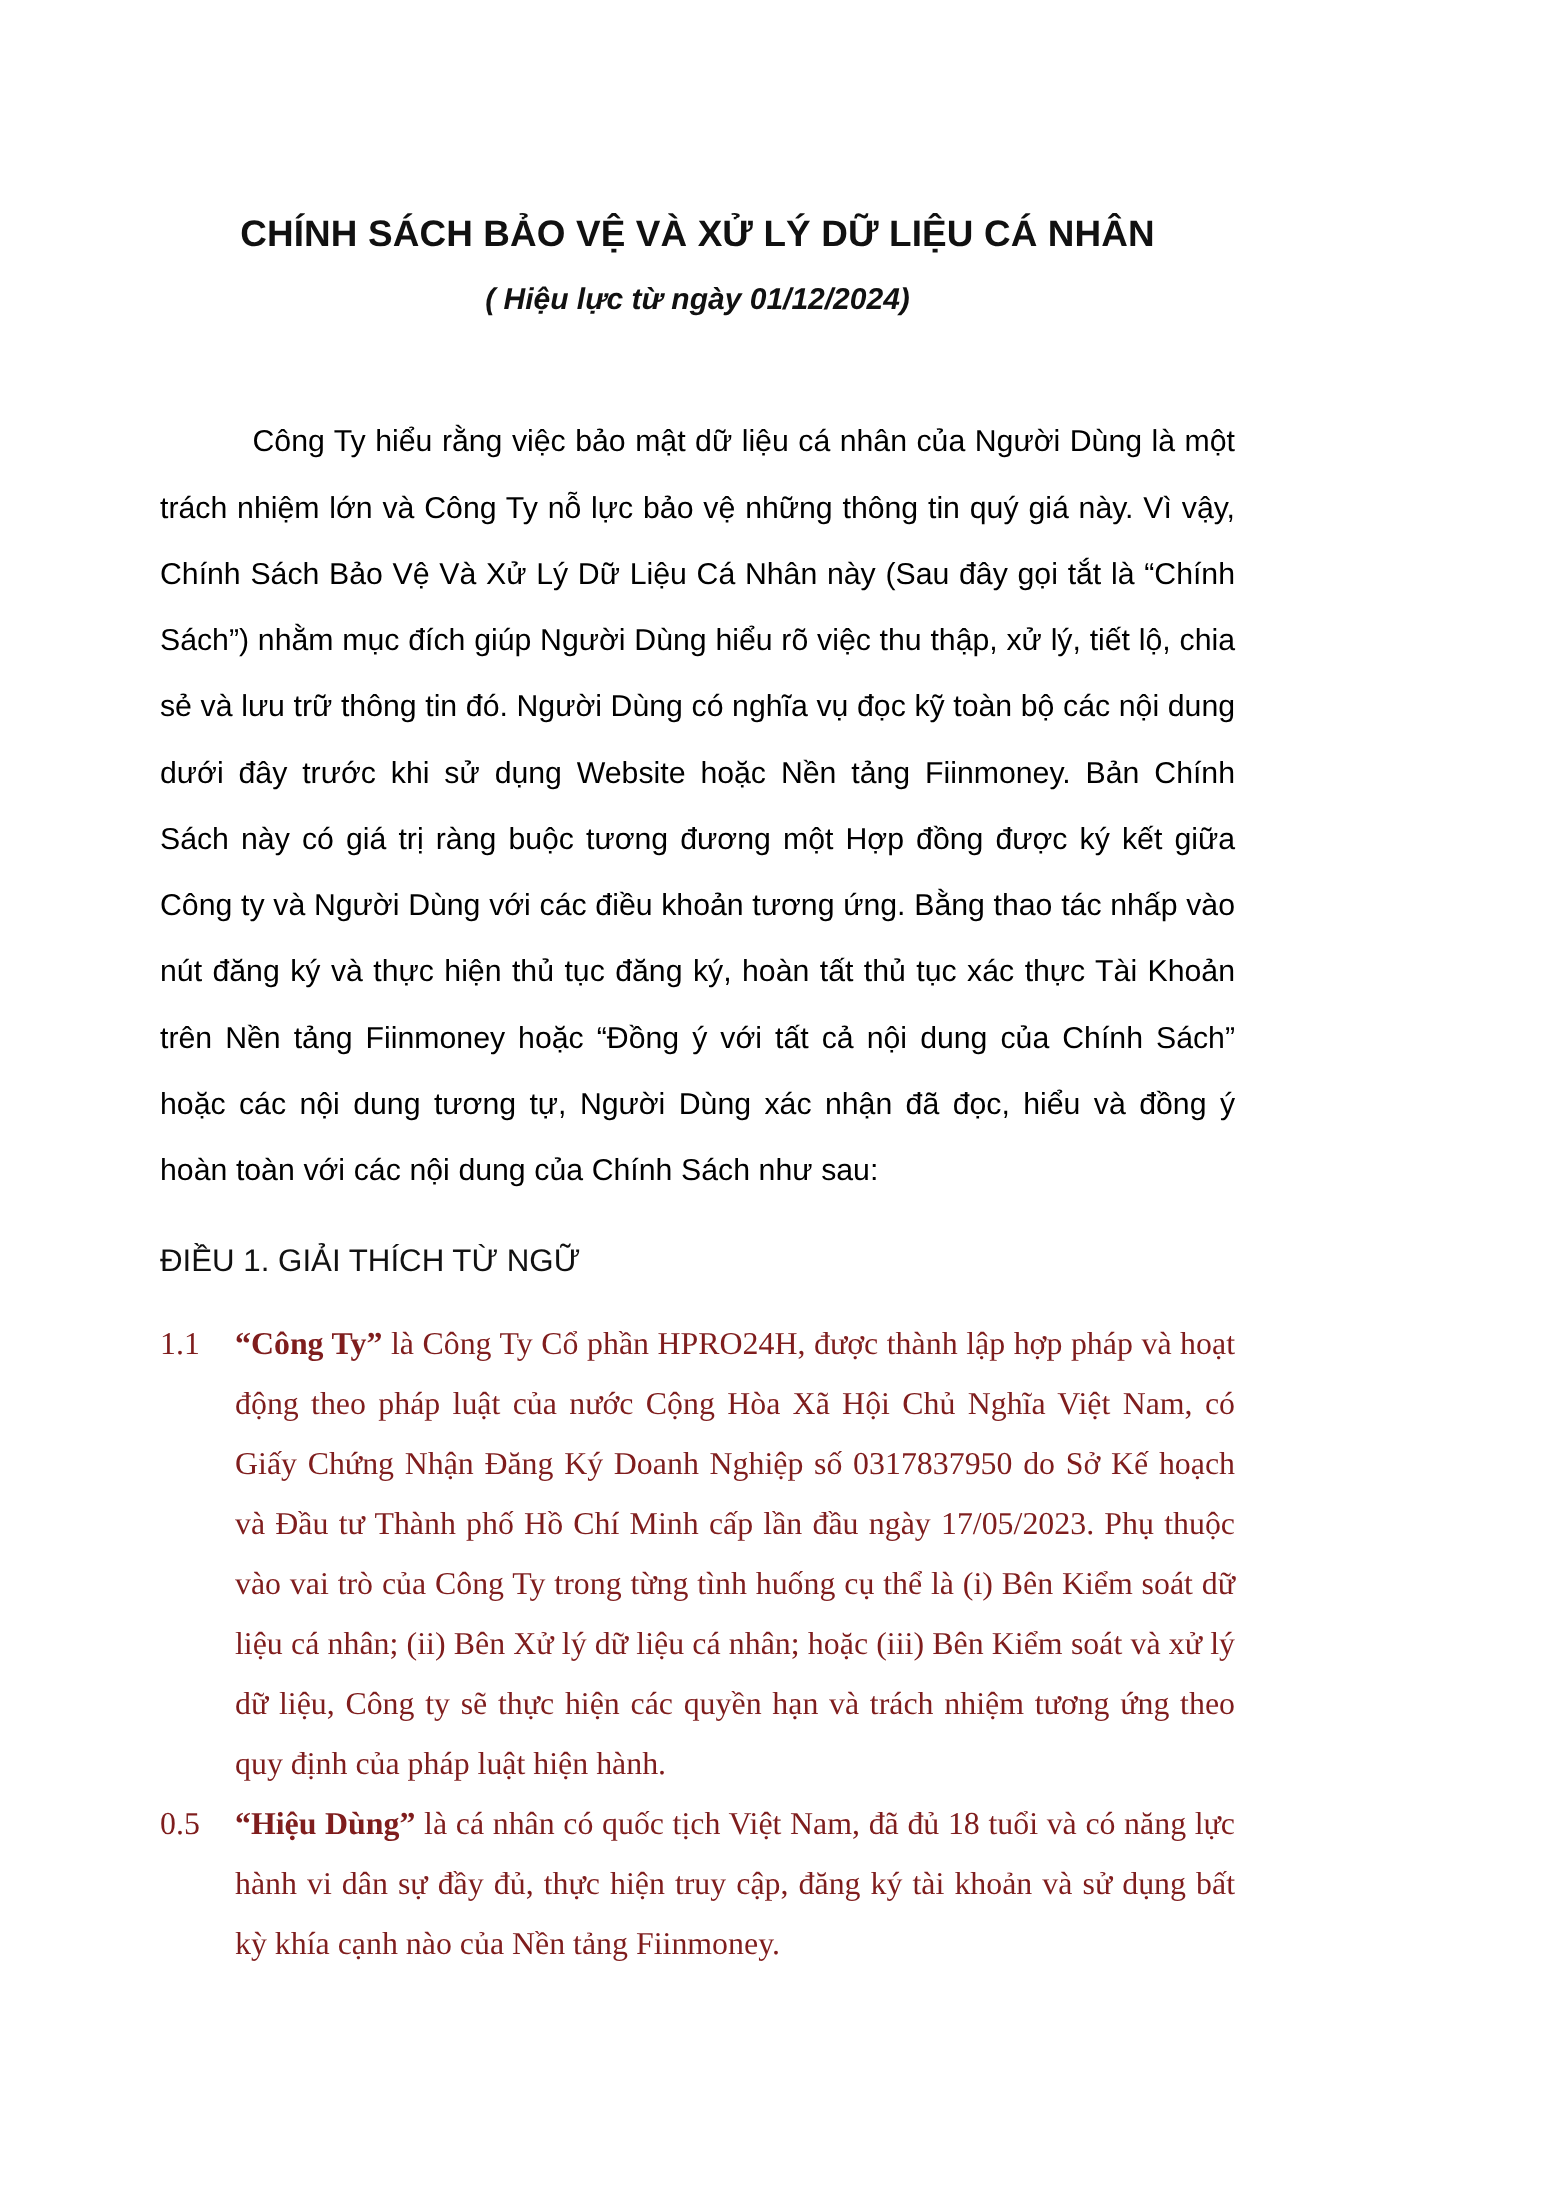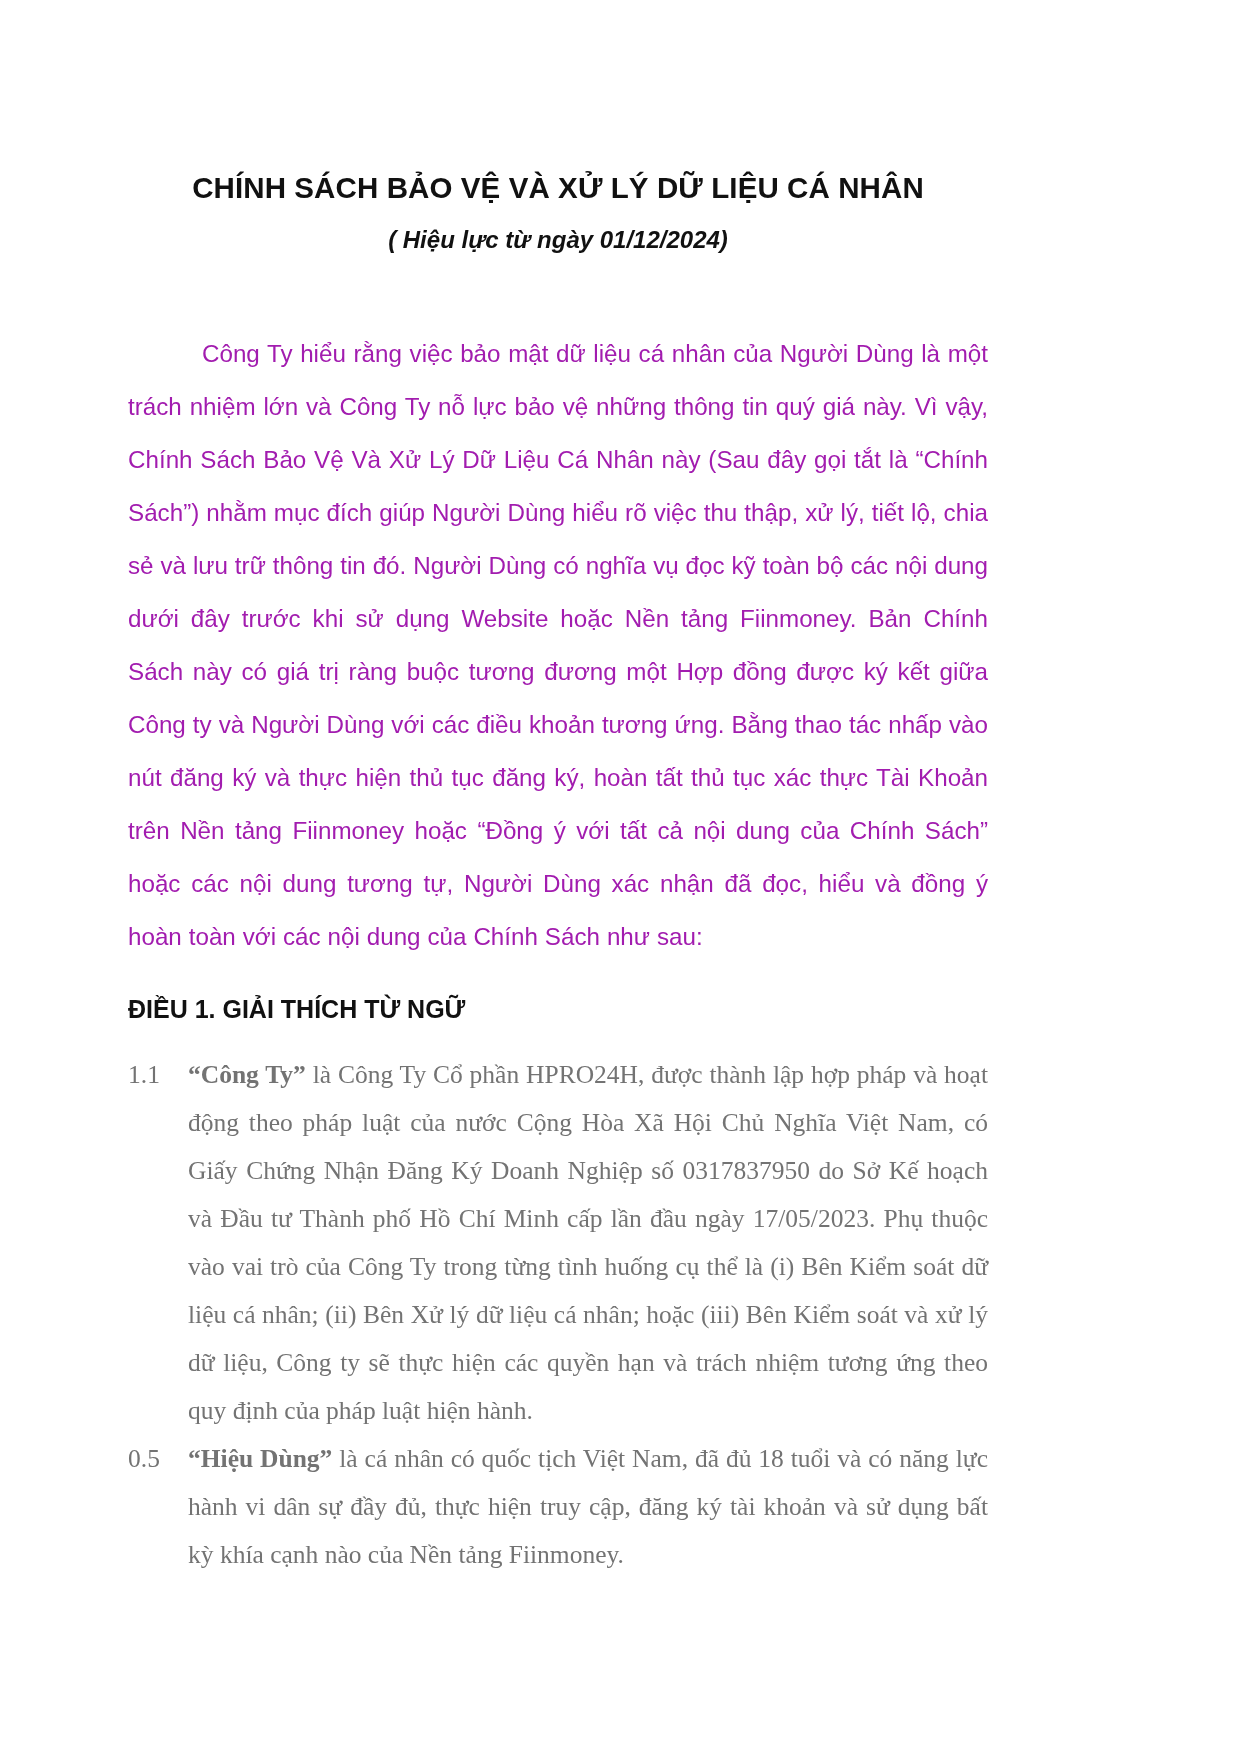--- a/index.html
+++ b/index.html
@@ -56,48 +56,48 @@
 
   
   .intro-para {
     margin: 0;
     padding-top: 72px;
     text-indent: 74px;
     text-align: justify;
     font-family: "Liberation Sans", sans-serif;
     font-size: 24.2px;
     line-height: 53px;
-    color: #a21caf;
+    color: #000000;
     word-spacing: 0.2px;
   }
 
   
   .section-heading {
     margin: 0;
     padding-top: 30px;
     text-align: left;
     font-family: "Liberation Sans", sans-serif;
-    font-weight: bold;
+    font-weight: normal;
     font-size: 25px;
     line-height: 1.3;
     color: #111111;
   }
 
   
   .clause-list {
     margin: 0;
     padding-top: 26px;
   }
   .clause-wrap {
     position: relative;
     padding-left: 60px;
     font-family: "Liberation Serif", serif;
     font-size: 25.5px;
     line-height: 48px;
-    color: #737373;
+    color: #7f1d1d;
     text-align: justify;
     margin-bottom: 0px;
   }
   .clause-wrap .marker {
     position: absolute;
     left: 0;
     top: 0;
     font-family: "Liberation Serif", serif;
   }
   .clause-wrap .lead {

